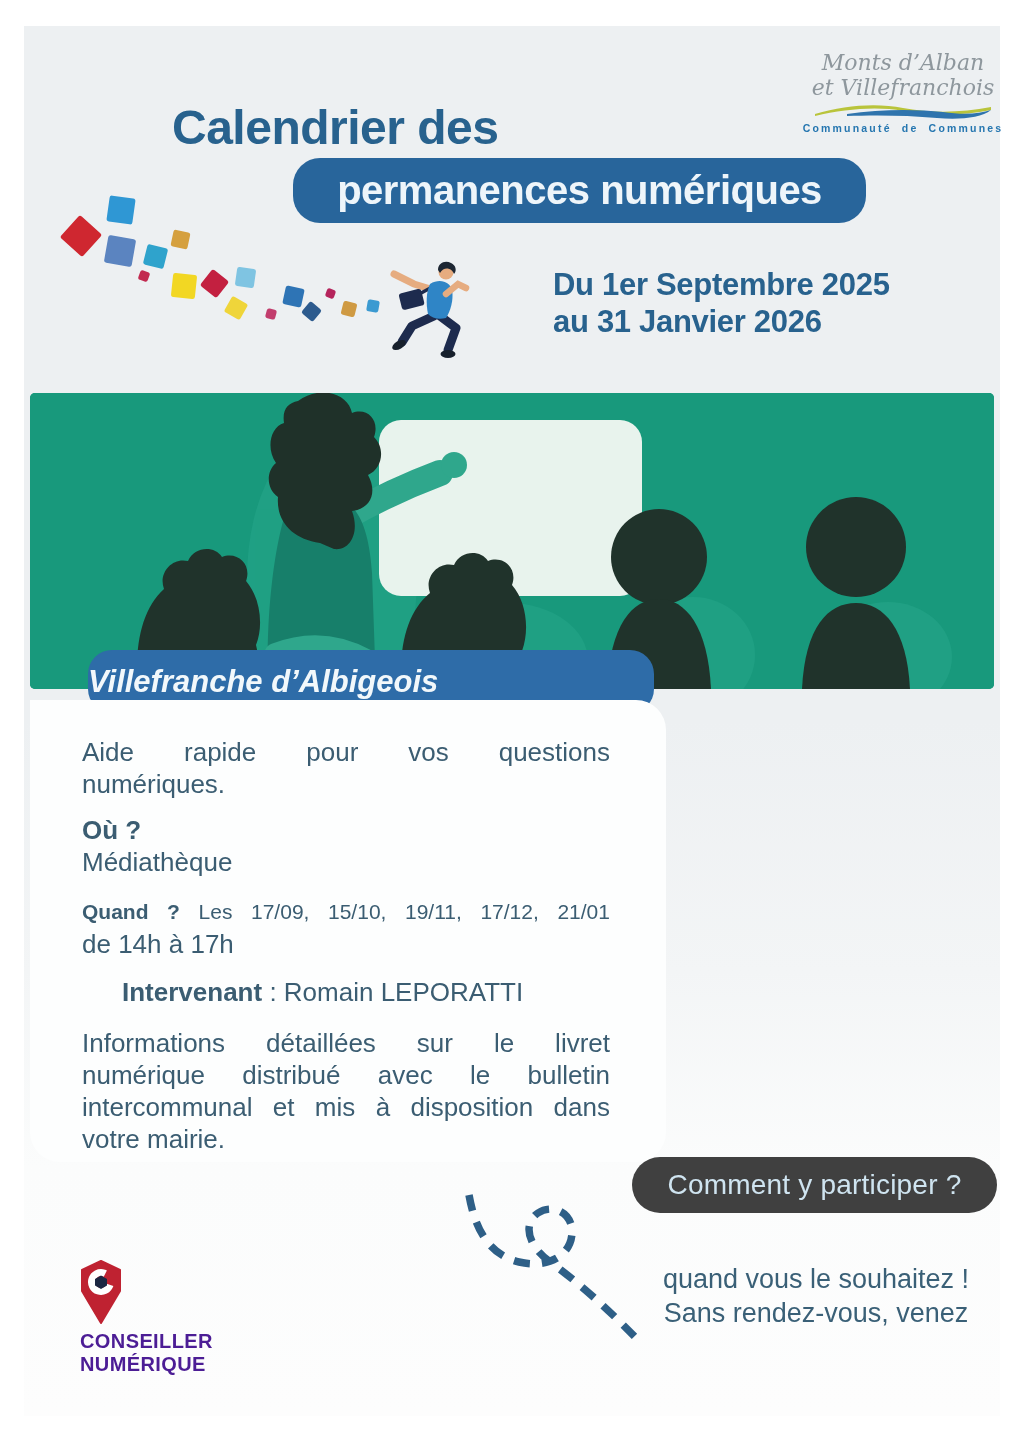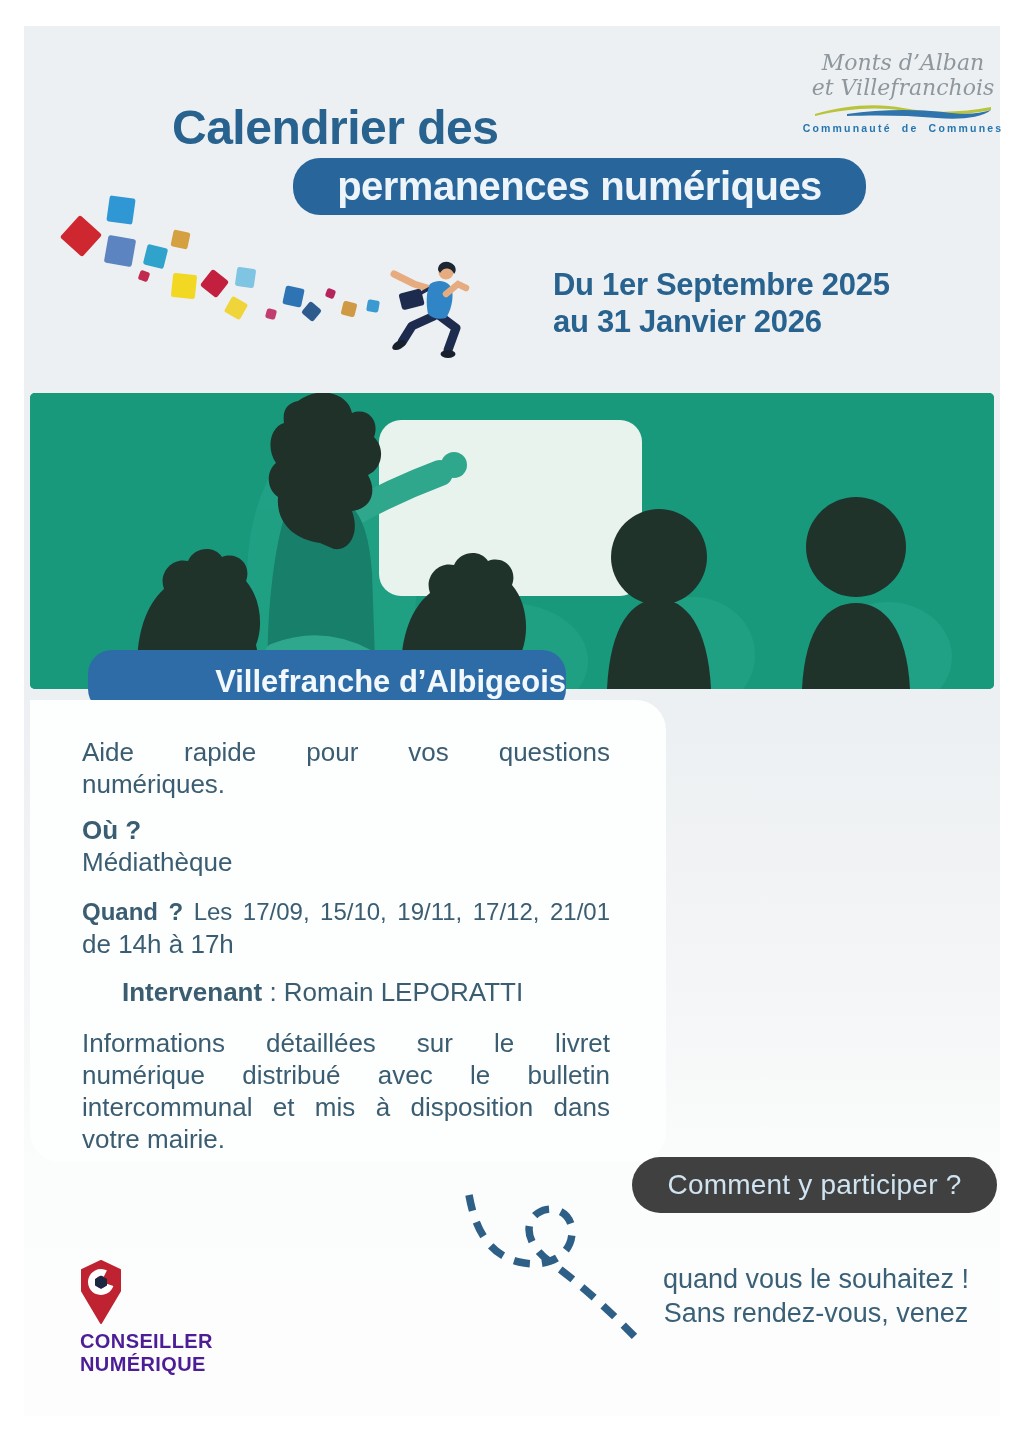--- a/index.html
+++ b/index.html
@@ -10,47 +10,47 @@
 
   
   .logo{position:absolute;left:800px;top:50px;width:206px;text-align:center;}
   .logo .script{font-family:"DejaVu Serif",serif;font-style:italic;color:#8e979d;
                 font-size:22px;line-height:25px;}
   .logo .swoosh{margin:1px auto 3px auto;display:block;}
   .logo .sub{color:#2576b0;font-size:10.5px;font-weight:bold;letter-spacing:2.2px;word-spacing:5px;}
 
   .title{position:absolute;left:172px;top:100px;font-size:48px;font-weight:bold;
          color:#28628e;letter-spacing:-.5px;}
-  .title-badge{position:absolute;left:293px;top:158px;width:573px;height:57px;background:#28659b;
+  .title-badge{position:absolute;left:293px;top:158px;width:573px;height:65px;background:#28659b;
          border-radius:27px;display:flex;align-items:center;justify-content:center;}
   .title-badge span{color:#eef5fa;font-size:40px;font-weight:bold;letter-spacing:-.5px;}
 
   .dates{position:absolute;left:553px;top:266px;color:#28628e;font-size:31px;font-weight:bold;
          line-height:37px;letter-spacing:-.3px;}
 
   .sq{position:absolute;border-radius:2.5px;}
 
   .person{position:absolute;left:388px;top:258px;}
 
   
   .banner{position:absolute;left:30px;top:393px;width:964px;height:296px;border-radius:5px;
           overflow:hidden;background:#18997c;}
-  .loc-badge{position:absolute;left:88px;top:650px;width:478px;height:63px;background:#2e6ca8;
-          border-radius:24px;display:flex;align-items:center;justify-content:flex-end;}
+  .loc-badge{position:absolute;left:88px;top:650px;width:566px;height:63px;background:#2e6ca8;
+          border-radius:24px;display:flex;align-items:center;justify-content:flex-start;font-style:italic;}
   .loc-badge span{color:#f2f8fb;font-size:31px;font-weight:bold;}
 
   
   .card{position:absolute;left:30px;top:700px;width:636px;height:462px;background:#fdfefe;
         border-radius:0 30px 30px 30px;}
   .card-inner{padding:36px 56px 0 52px;color:#3b5d72;font-size:26px;line-height:32px;}
   .jl{text-align:justify;text-align-last:justify;}
   .b{font-weight:bold;}
   .blk-ou{margin-top:14px;}
   .blk-quand{margin-top:18px;}
-  .quand-l1{font-size:24px;}
+  .quand-l1{font-size:21px;}
   .blk-interv{margin-top:16px;margin-left:40px;}
   .blk-info{margin-top:19px;}
 
   
   .comment-badge{position:absolute;left:632px;top:1157px;width:365px;height:56px;background:#404040;
         border-radius:28px;display:flex;align-items:center;justify-content:center;}
   .comment-badge span{color:#cfe4f0;font-size:28px;letter-spacing:.2px;}
   .sans{position:absolute;left:648px;top:1262px;width:336px;text-align:center;color:#3a6077;
         font-size:27px;line-height:34px;}
   .dash{position:absolute;left:445px;top:1185px;}

